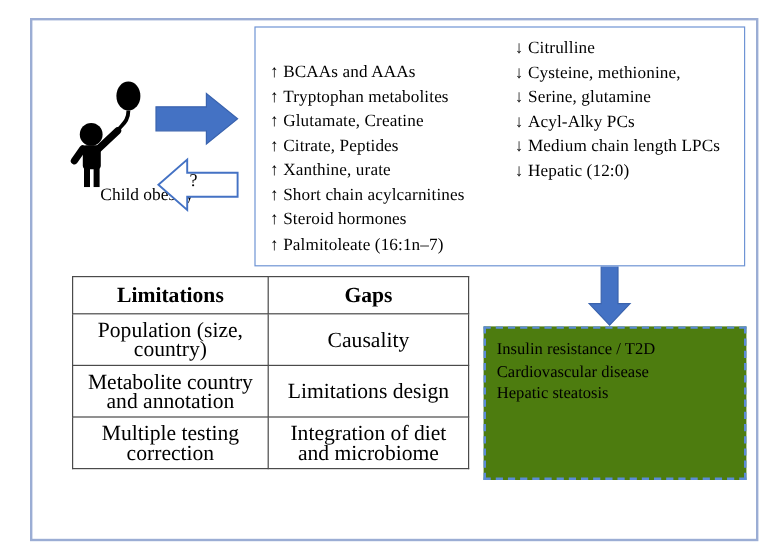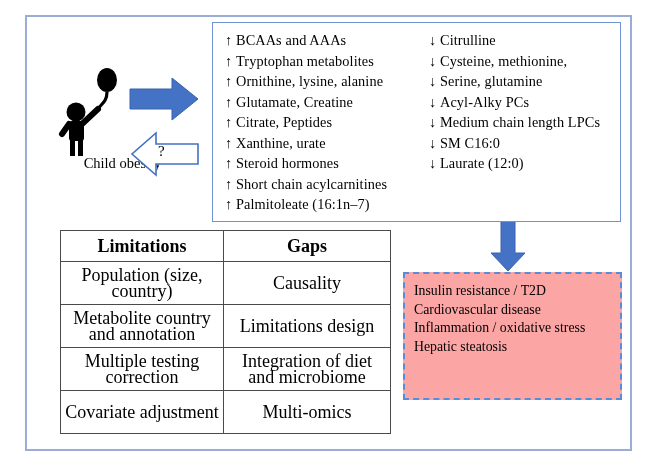--- a/index.html
+++ b/index.html
@@ -39,21 +39,21 @@
     box-sizing: border-box;
     background: #ffffff;
     display: flex;
     flex-direction: row;
     padding: 7px 0 0 0;
   }
   #metabolite-box .col {
     padding-left: 12px;
     box-sizing: border-box;
   }
-  #metabolite-box .col-up { width: 205px; }
+  #metabolite-box .col-up { width: 205px; margin-top: 20px; }
   #metabolite-box .col-down { width: 204px; }
   .met-line {
     font-size: 14.3px;
     line-height: 20.5px;
     white-space: nowrap;
     letter-spacing: 0.1px;
   }
   .met-line .glyph {
     display: inline-block;
     width: 11px;
@@ -136,21 +136,21 @@
 
   
   #outcomes-box {
     position: absolute;
     left: 403px;
     top: 272px;
     width: 219px;
     height: 128px;
     border: 2px dashed #5b8bd6;
     box-sizing: border-box;
-    background: #fca5a5;
+    background: #4d7c0f;
     padding: 8px 0 0 9px;
   }
   .outcome-line {
     font-size: 13.8px;
     line-height: 18.6px;
     white-space: nowrap;
   }
 </style>
 </head>
 <body>
@@ -194,36 +194,34 @@
 <div id="arrow-vertical">
   <svg viewBox="0 0 38 72" width="38" height="72" aria-hidden="true">
     <polygon points="19,1 36,19 26,19 26,53 36,53 19,71 2,53 12,53 12,19 2,19" fill="#4472C4" stroke="#3a63ae" stroke-width="1"></polygon>
   </svg>
 </div>
 
 <div id="metabolite-box">
   <div class="col col-up">
     <div class="met-line"><span class="glyph">↑</span><span>BCAAs and AAAs</span></div>
     <div class="met-line"><span class="glyph">↑</span><span>Tryptophan metabolites</span></div>
-    <div class="met-line"><span class="glyph">↑</span><span>Ornithine, lysine, alanine</span></div>
     <div class="met-line"><span class="glyph">↑</span><span>Glutamate, Creatine</span></div>
     <div class="met-line"><span class="glyph">↑</span><span>Citrate, Peptides</span></div>
     <div class="met-line"><span class="glyph">↑</span><span>Xanthine, urate</span></div>
+    <div class="met-line"><span class="glyph">↑</span><span>Short chain acylcarnitines</span></div>
     <div class="met-line"><span class="glyph">↑</span><span>Steroid hormones</span></div>
-    <div class="met-line"><span class="glyph">↑</span><span>Short chain acylcarnitines</span></div>
     <div class="met-line"><span class="glyph">↑</span><span>Palmitoleate (16:1n–7)</span></div>
   </div>
   <div class="col col-down">
     <div class="met-line"><span class="glyph">↓</span><span>Citrulline</span></div>
     <div class="met-line"><span class="glyph">↓</span><span>Cysteine, methionine,</span></div>
     <div class="met-line"><span class="glyph">↓</span><span>Serine, glutamine</span></div>
     <div class="met-line"><span class="glyph">↓</span><span>Acyl-Alky PCs</span></div>
     <div class="met-line"><span class="glyph">↓</span><span>Medium chain length LPCs</span></div>
-    <div class="met-line"><span class="glyph">↓</span><span>SM C16:0</span></div>
-    <div class="met-line"><span class="glyph">↓</span><span>Laurate (12:0)</span></div>
+    <div class="met-line"><span class="glyph">↓</span><span>Hepatic (12:0)</span></div>
   </div>
 </div>
 
 <table id="limitations-table">
   <colgroup>
       <col class="c1">
       <col class="c2">
     </colgroup>
   <thead>
     <tr>
@@ -237,25 +235,20 @@
       <td>Causality</td>
     </tr>
     <tr>
       <td>Metabolite country and annotation</td>
       <td>Limitations  design</td>
     </tr>
     <tr>
       <td>Multiple  testing correction</td>
       <td>Integration of diet and microbiome</td>
     </tr>
-    <tr>
-      <td>Covariate adjustment</td>
-      <td>Multi-omics</td>
-    </tr>
   </tbody>
 </table>
 
 <div id="outcomes-box">
   <div class="outcome-line">Insulin resistance / T2D</div>
   <div class="outcome-line">Cardiovascular disease</div>
-  <div class="outcome-line">Inflammation / oxidative stress</div>
   <div class="outcome-line">Hepatic steatosis</div>
 </div>
 
 </body></html>

